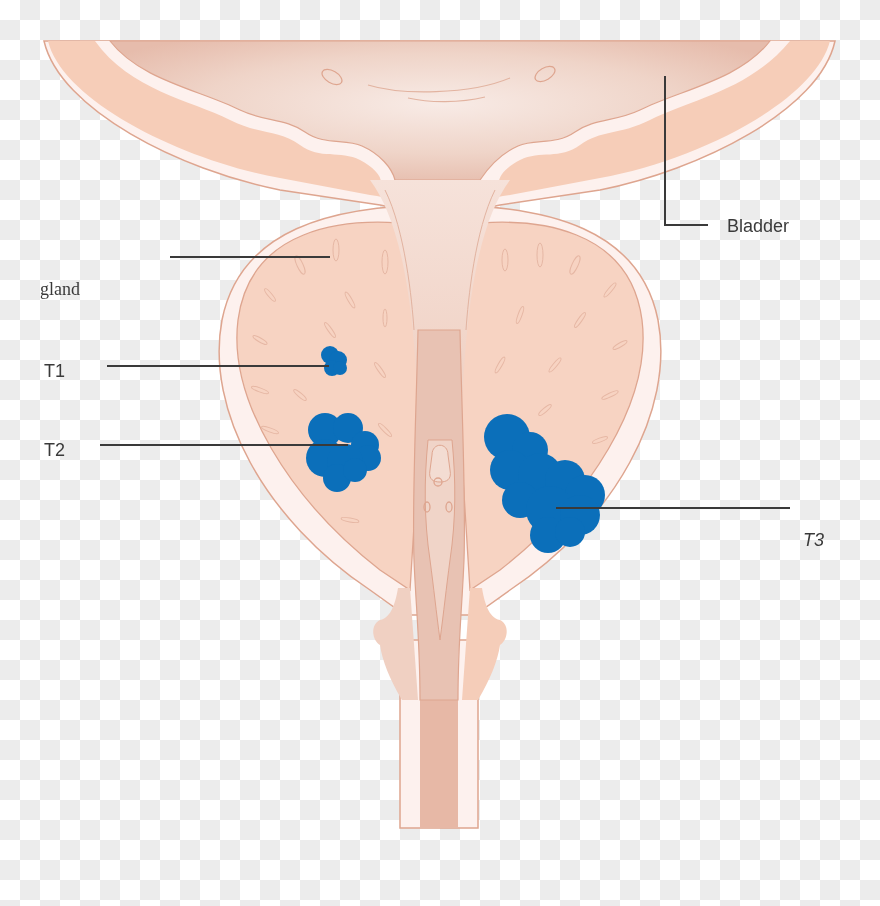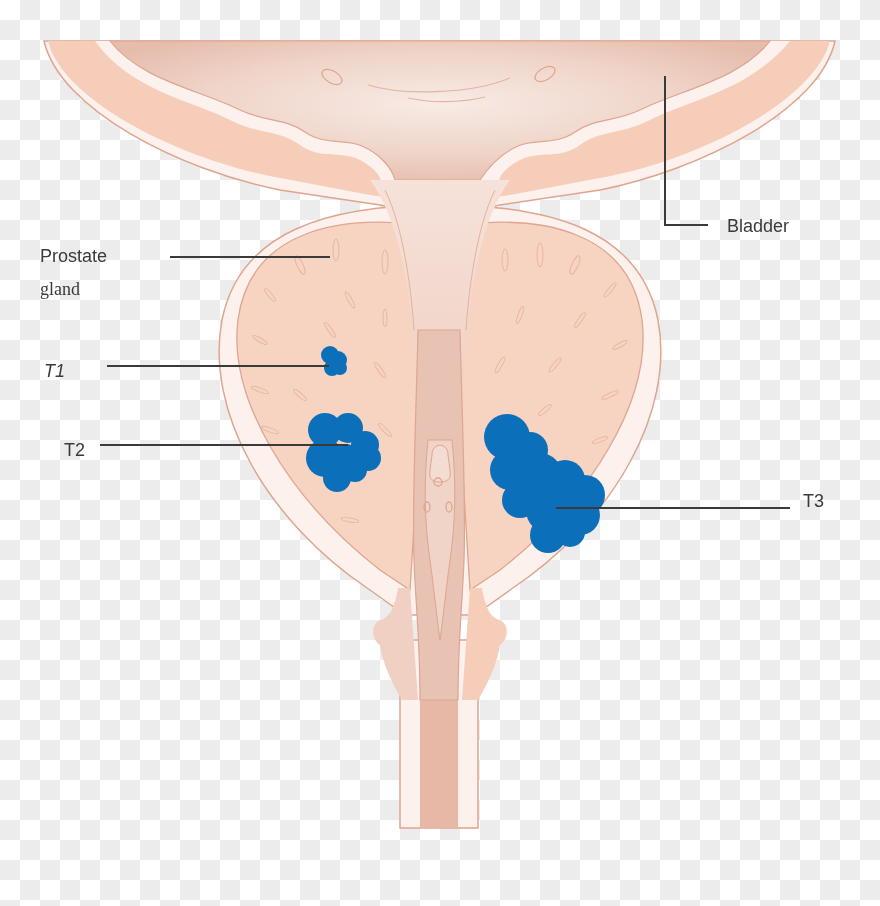--- a/index.html
+++ b/index.html
@@ -141,18 +141,17 @@
   </svg>
 
   <div class="leader" style="left:664px; top:76px; width:2px; height:150px;"></div>
   <div class="leader" style="left:664px; top:224px; width:44px; height:2px;"></div>
   <div class="leader" style="left:170px; top:256px; width:160px; height:2px;"></div>
   <div class="leader" style="left:107px; top:365px; width:222px; height:2px;"></div>
   <div class="leader" style="left:100px; top:444px; width:248px; height:2px;"></div>
   <div class="leader" style="left:556px; top:507px; width:234px; height:2px;"></div>
 
   <div class="label" style="left:727px; top:210px;">Bladder</div>
-  <div class="label" style="left:40px; top:240px;">Prostate</div>
   <div class="label" style="left:40px; top:273px;font-family:Liberation Serif, serif;">gland</div>
-  <div class="label" style="left:44px; top:355px;font-style:italic;">T1</div>
-  <div class="label" style="left:44px; top:434px;margin-left:20px;">T2</div>
-  <div class="label" style="left:803px; top:485px;">T3</div>
+  <div class="label" style="left:44px; top:355px;">T1</div>
+  <div class="label" style="left:44px; top:434px;">T2</div>
+  <div class="label" style="left:803px; top:524px;font-style:italic;">T3</div>
 </div>
 
 </body></html>

